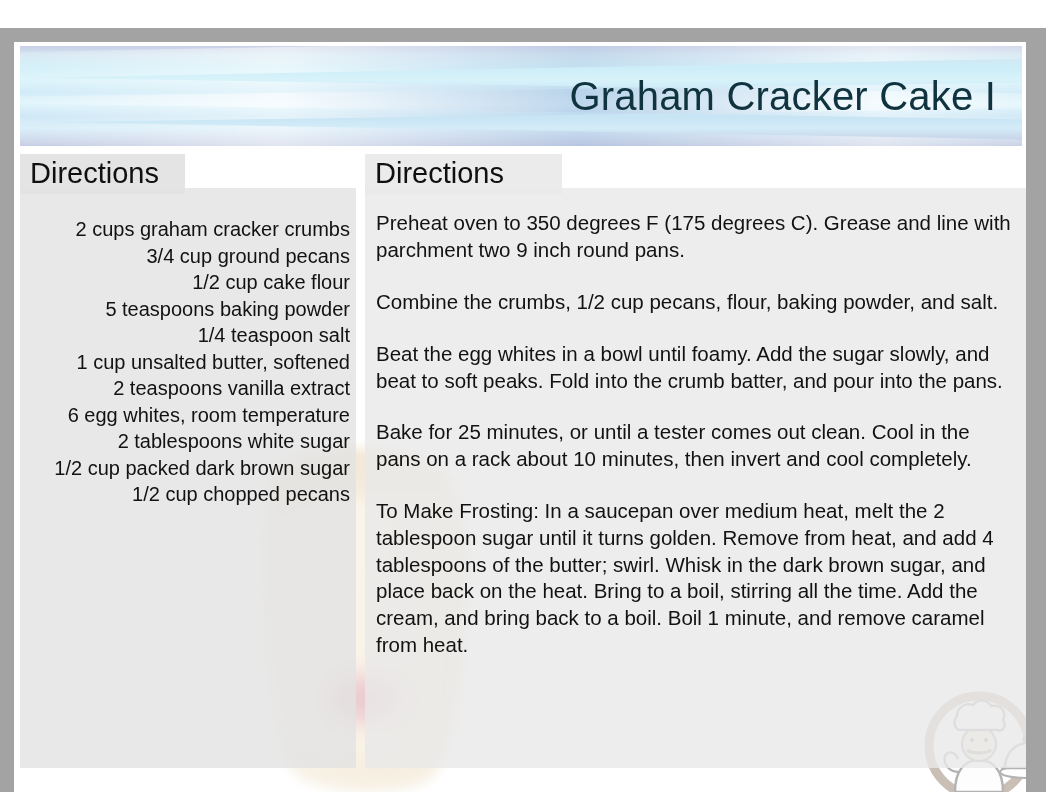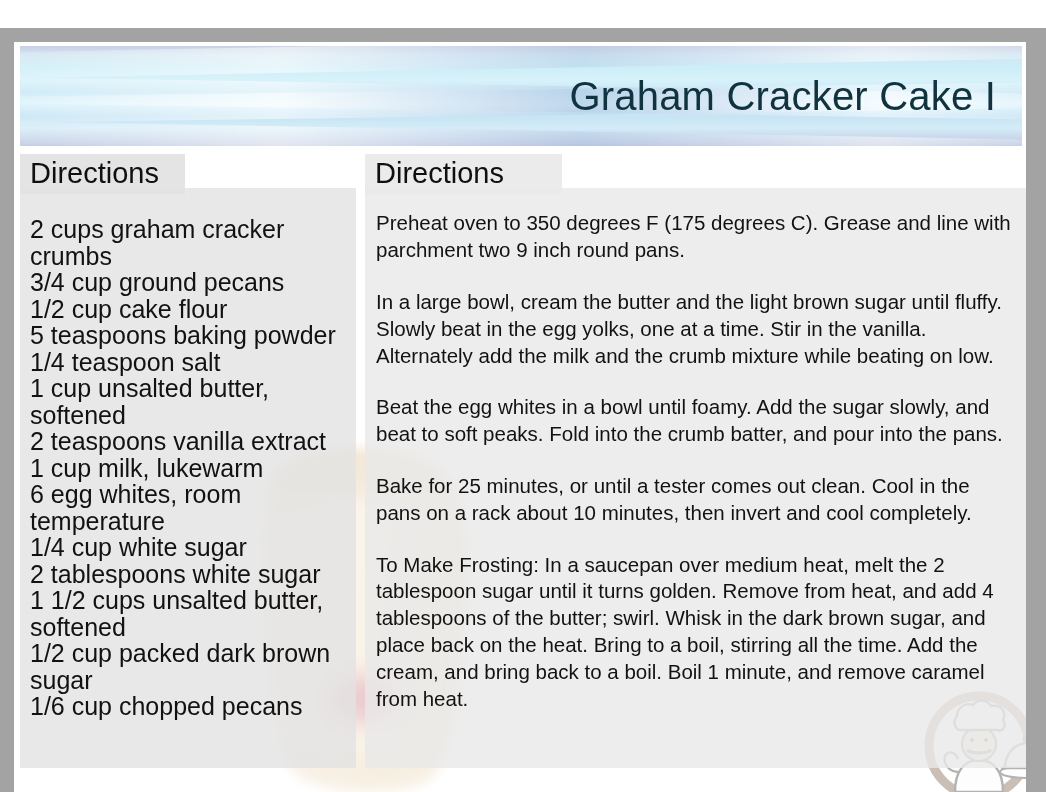--- a/index.html
+++ b/index.html
@@ -153,24 +153,25 @@
   }
 
   
   .section-body, .section-heading { }
   #ingredients-column .section-body { background: rgba(226,226,226,0.80); }
   #ingredients-column .section-heading { background: rgba(226,226,226,0.92); }
   #directions-column .section-body { background: rgba(233,233,233,0.80); }
   #directions-column .section-heading { background: rgba(233,233,233,0.92); }
 
   .ingredient-line {
-    font-size: 25px;
+    font-size: 20px;
     color: #121212;
     line-height: 26.5px;
     white-space: pre-wrap;
+    text-align: right;
   }
 
   .direction-step {
     font-size: 20.5px;
     color: #121212;
     line-height: 26.8px;
     margin: 0 0 25px 0;
   }
   .direction-step:last-child { margin-bottom: 0; }
 </style>
@@ -254,35 +255,32 @@
       <div id="ingredients-column" class="column">
         <div class="section-heading">Directions</div>
         <div class="section-body">
           <div class="ingredient-line">2 cups graham cracker crumbs</div>
           <div class="ingredient-line">3/4 cup ground pecans</div>
           <div class="ingredient-line">1/2 cup cake flour</div>
           <div class="ingredient-line">5 teaspoons baking powder</div>
           <div class="ingredient-line">1/4 teaspoon salt</div>
           <div class="ingredient-line">1 cup unsalted butter, softened</div>
           <div class="ingredient-line">2 teaspoons vanilla extract</div>
-          <div class="ingredient-line">1 cup milk, lukewarm</div>
           <div class="ingredient-line">6 egg whites, room temperature</div>
-          <div class="ingredient-line">1/4 cup white sugar</div>
           <div class="ingredient-line">2 tablespoons white sugar</div>
-          <div class="ingredient-line">1 1/2 cups unsalted butter, softened</div>
           <div class="ingredient-line">1/2 cup packed dark brown sugar</div>
-          <div class="ingredient-line">1/6 cup chopped pecans</div>
+          <div class="ingredient-line">1/2 cup chopped pecans</div>
         </div>
       </div>
 
       <div id="directions-column" class="column">
         <div class="section-heading">Directions</div>
         <div class="section-body">
           <p class="direction-step">Preheat oven to 350 degrees F (175 degrees C).  Grease and line with parchment two 9 inch round pans.</p>
-          <p class="direction-step">In a large bowl, cream the butter and the light brown sugar until fluffy.  Slowly beat in the egg yolks, one at a time.  Stir in the vanilla.  Alternately add the milk and the crumb mixture while beating on low.</p>
+          <p class="direction-step">Combine the crumbs, 1/2 cup pecans, flour, baking powder, and salt.</p>
           <p class="direction-step">Beat the egg whites in a bowl until foamy. Add the sugar slowly, and beat to soft peaks.  Fold into the crumb batter, and pour into the pans.</p>
           <p class="direction-step">Bake for 25 minutes, or until a tester comes out clean.  Cool in the pans on a rack about 10 minutes, then invert and cool completely.</p>
           <p class="direction-step">To Make Frosting:  In a saucepan over medium heat, melt the 2 tablespoon sugar until it turns golden.  Remove from heat, and add 4 tablespoons of the butter; swirl.  Whisk in the dark brown sugar, and place back on the heat.  Bring to a boil, stirring all the time.  Add the cream, and bring back to a boil.  Boil 1 minute, and remove caramel from heat.</p>
         </div>
       </div>
 
     </div>
   </div>
 </div>
 

